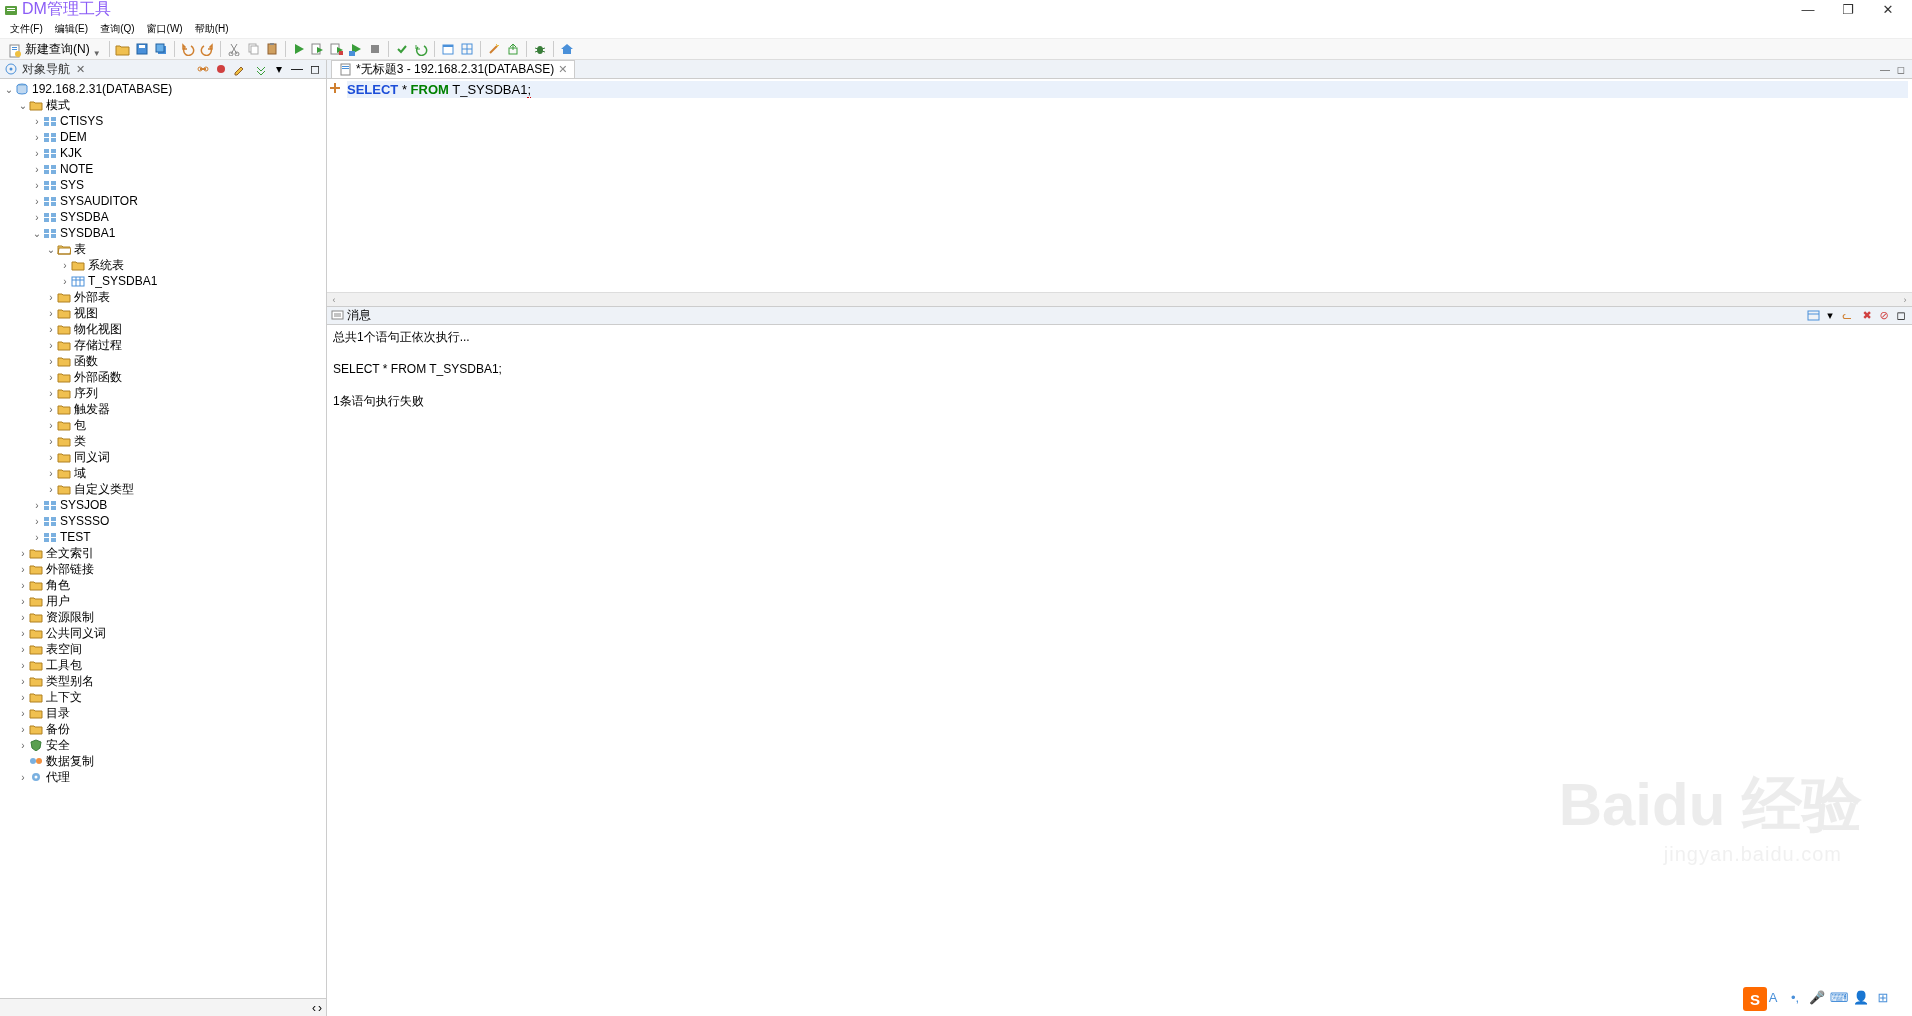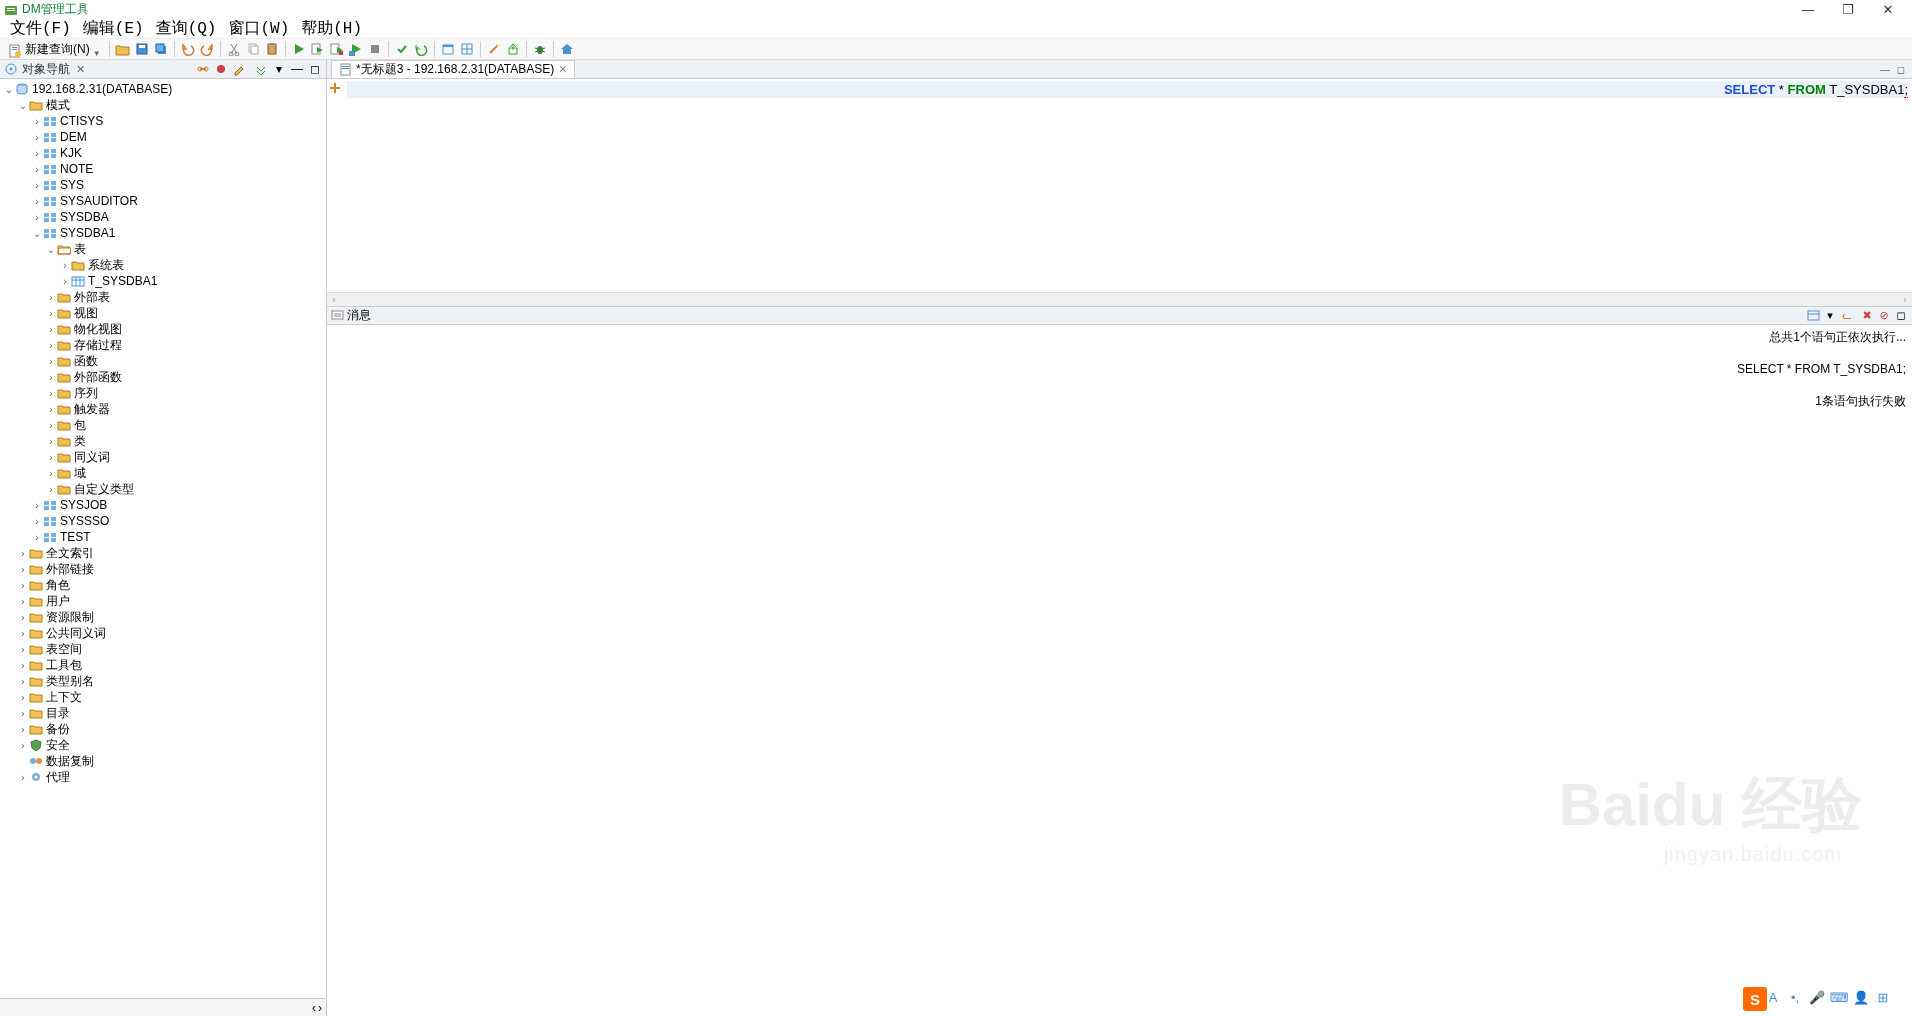--- a/index.html
+++ b/index.html
@@ -1,39 +1,39 @@
 <!DOCTYPE html>
 <html><head>
 <meta charset="utf-8">
 <style>
 * { margin: 0; padding: 0; box-sizing: border-box; font-family: "Microsoft YaHei", "SimSun", Arial, sans-serif; }
 body { background: #fff; font-size: 12px; color: #000; overflow: hidden; height: 1016px; width: 1912px; position: relative; }
 
 
 .titlebar { height: 19px; display: flex; align-items: center; padding: 0 4px; background: #fff; border-bottom: 0px solid #eee; }
 .titlebar .app-icon { width: 14px; height: 14px; margin-right: 4px; display:inline-flex; align-items:center; justify-content:center; }
-.titlebar .title { font-size: 12px; color: #15803d; }
+.titlebar .title { font-size: 16px; color: #8b5cf6; }
 .titlebar .win-controls { margin-left: auto; display: flex; }
 .titlebar .win-controls .wc { width: 40px; height: 18px; display: flex; align-items: center; justify-content: center; color: #333; font-size: 13px; }
 
 
 .menubar { height: 19px; display: flex; align-items: center; padding: 0 4px; }
-.menubar .menu-item { padding: 0 6px; font-size: 16px; color: #000; font-family: Liberation Mono, monospace; }
+.menubar .menu-item { padding: 0 6px; font-size: 10px; color: #000; }
 
 
 .toolbar { height: 22px; display: flex; align-items: center; padding: 0 4px; border-top: 1px solid #eee; border-bottom: 1px solid #ddd; background: #f8f8f8; gap: 1px; }
 .toolbar .tsep { width: 1px; height: 16px; background: #ccc; margin: 0 3px; }
 .tbtn { width: 18px; height: 18px; display: flex; align-items: center; justify-content: center; }
 .new-query-btn { display: flex; align-items: flex-end; height: 18px; padding: 0 4px; gap: 3px; }
 .new-query-btn .drop { font-size: 8px; color: #666; }
 
 
 .main { display: flex; height: 956px; }
 .left-panel { width: 327px; border-right: 1px solid #ccc; display: flex; flex-direction: column; background: #fff; }
-.right-panel { flex: 1; display: flex; flex-direction: column; text-align: right; }
+.right-panel { flex: 1; display: flex; flex-direction: column; }
 
 
 .panel-header { height: 19px; background: #eef2f7; border-bottom: 1px solid #ccc; display: flex; align-items: center; padding: 0 4px; gap: 4px; }
 .panel-header .title { font-size: 12px; color: #333; }
 .panel-header .close-x { font-size: 11px; color: #666; margin-left: 2px; }
 .panel-header .spacer { flex: 1; }
 .panel-header .phicon { width: 14px; height: 14px; display:flex; align-items:center; justify-content:center; }
 
 
 .tree { flex: 1; overflow: auto; padding: 2px 0; background: #fff; }

